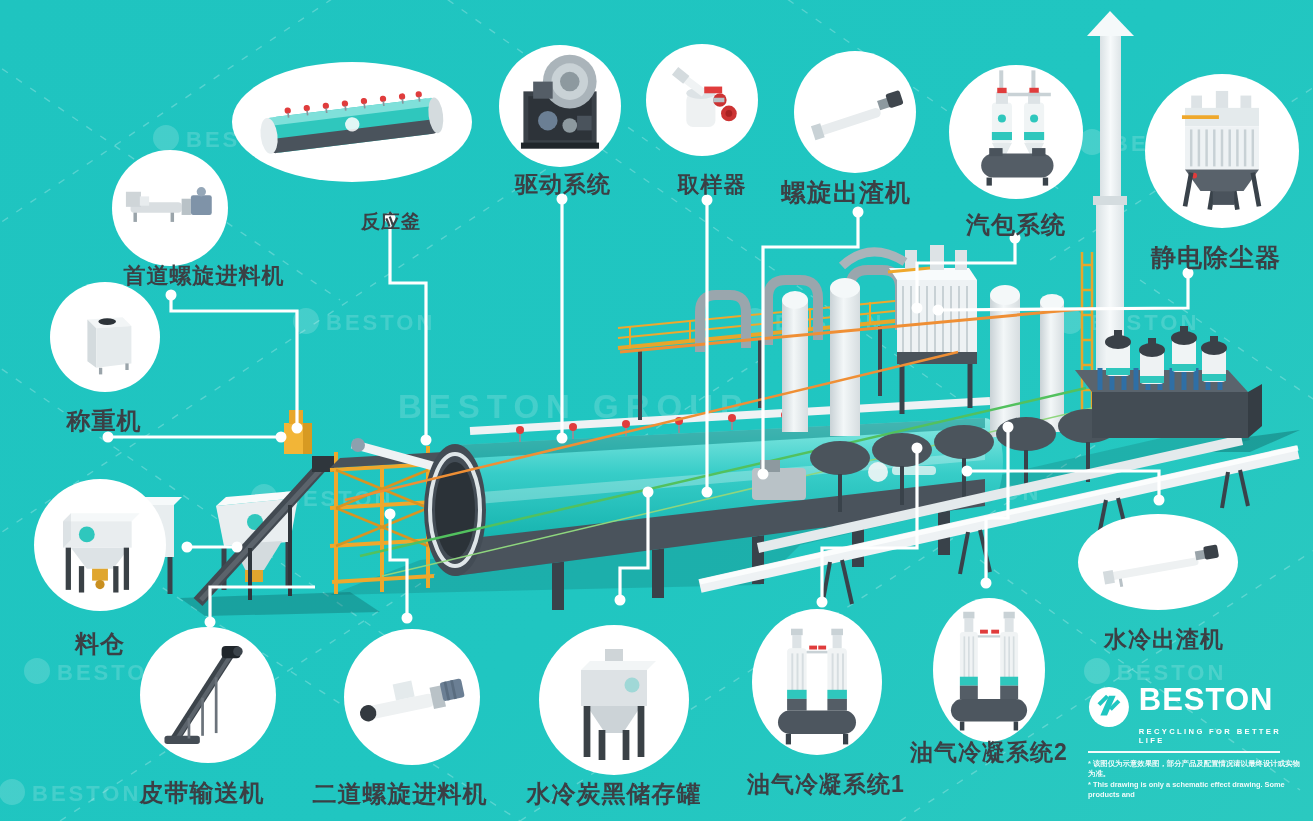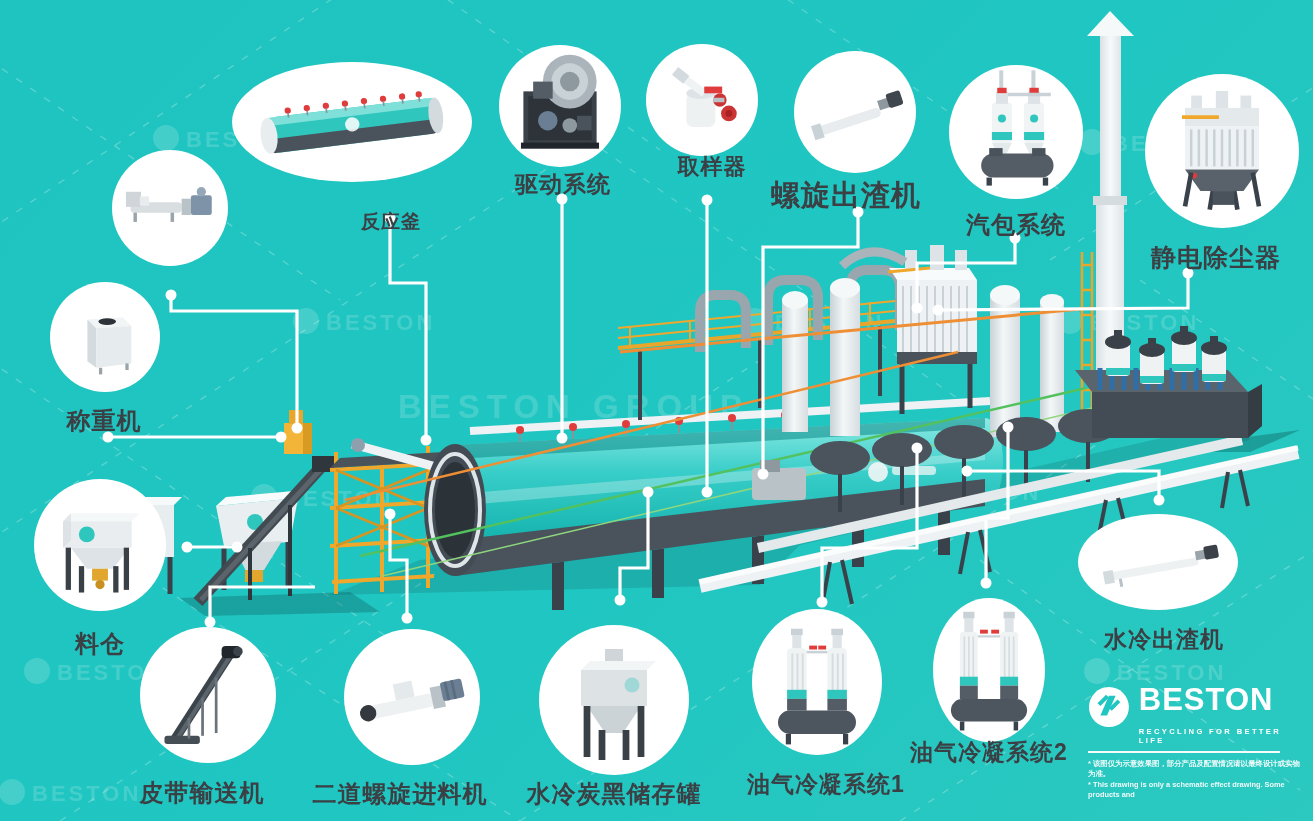--- a/index.html
+++ b/index.html
@@ -708,24 +708,25 @@
       <g transform="rotate(-10 80 48)">
         <rect x="28" y="50" width="92" height="8" rx="4" fill="#eef1f2"></rect>
         <rect x="24" y="48" width="10" height="13" fill="#d4dbde"></rect>
         <rect x="118" y="44" width="10" height="9" fill="#9aa4aa"></rect>
         <rect x="127" y="41" width="14" height="13" rx="2" fill="#3a4148"></rect>
         <line x1="40" y1="58" x2="40" y2="66" stroke="#b9c2c7" stroke-width="3"></line>
       </g>
     </svg>
   </div>
 
+  <div class="lbl" style="left:204px;top:261px;font-size:22px;">首道螺旋进料机</div>
   <div class="lbl" style="left:391px;top:192px;font-size:19px;margin-top:17px;">反应釜</div>
   <div class="lbl" style="left:563px;top:169px;font-size:23px;">驱动系统</div>
-  <div class="lbl" style="left:712px;top:152px;font-size:22px;">取样器</div>
-  <div class="lbl" style="left:846px;top:176px;font-size:29px;">螺旋出渣机</div>
+  <div class="lbl" style="left:712px;top:170px;font-size:22px;">取样器</div>
+  <div class="lbl" style="left:846px;top:176px;font-size:25px;">螺旋出渣机</div>
   <div class="lbl" style="left:1016px;top:209px;font-size:24px;">汽包系统</div>
   <div class="lbl" style="left:1216px;top:241px;font-size:25px;">静电除尘器</div>
   <div class="lbl" style="left:104px;top:405px;font-size:24px;">称重机</div>
   <div class="lbl" style="left:100px;top:628px;font-size:24px;">料仓</div>
   <div class="lbl" style="left:202px;top:777px;font-size:24px;">皮带输送机</div>
   <div class="lbl" style="left:614px;top:778px;font-size:24px;">水冷炭黑储存罐</div>
   <div class="lbl" style="left:400px;top:778px;font-size:24px;">二道螺旋进料机</div>
   <div class="lbl" style="left:826px;top:769px;font-size:23px;">油气冷凝系统1</div>
   <div class="lbl" style="left:989px;top:737px;font-size:23px;">油气冷凝系统2</div>
   <div class="lbl" style="left:1164px;top:624px;font-size:23px;">水冷出渣机</div>

